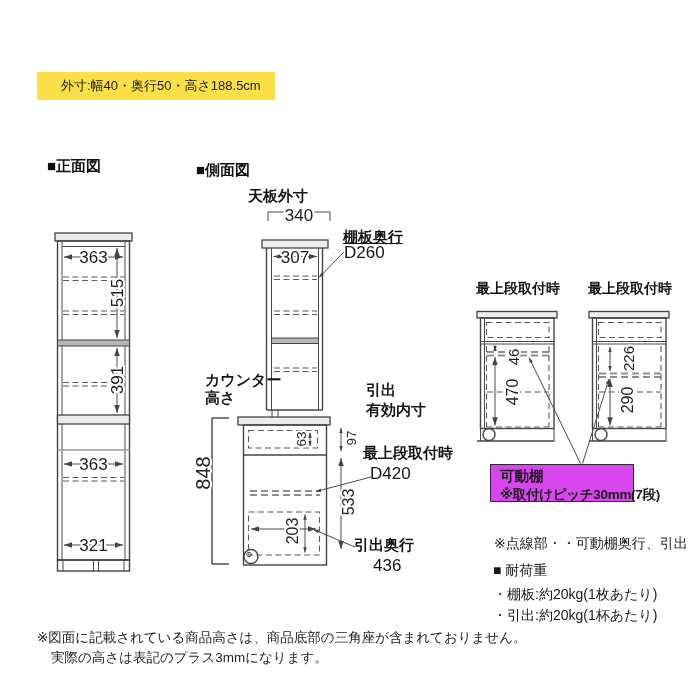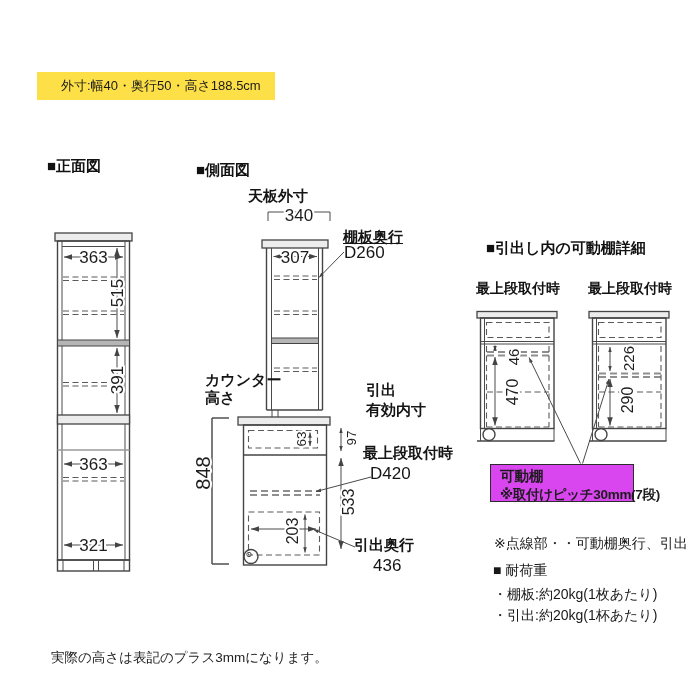--- a/index.html
+++ b/index.html
@@ -218,29 +218,29 @@
 
   <div class="abs lbl" style="left:366px;top:381px;">引出</div>
   <div class="abs lbl" style="left:366px;top:401px;">有効内寸</div>
 
   <div class="abs lbl" style="left:363px;top:444px;">最上段取付時</div>
   <div class="abs val" style="left:370px;top:464px;">D420</div>
 
   <div class="abs lbl" style="left:354px;top:536px;">引出奥行</div>
   <div class="abs val" style="left:373px;top:556px;">436</div>
 
-  <div class="abs hdr" style="left:486px;top:239px;">■引出し内の可動棚詳細</div>
   <div class="abs cap" style="left:476px;top:280px;">最上段取付時</div>
   <div class="abs cap" style="left:588px;top:280px;">最上段取付時</div>
 
   <div class="abs callout" style="left:490px;top:464px;">
     <div class="c1">可動棚</div>
     <div class="c2">※取付けピッチ30mm(7段)</div>
   </div>
 
   <div class="abs note" style="left:494px;top:535px;">※点線部・・可動棚奥行、引出</div>
   <div class="abs note" style="left:493px;top:562px;">■ 耐荷重</div>
   <div class="abs note" style="left:493px;top:586px;">・棚板:約20kg(1枚あたり)</div>
   <div class="abs note" style="left:493px;top:607px;">・引出:約20kg(1杯あたり)</div>
 
+  <div class="abs foot" style="left:37px;top:629px;">※図面に記載されている商品高さは、商品底部の三角座が含まれておりません。</div>
   <div class="abs foot" style="left:51px;top:649px;">実際の高さは表記のプラス3mmになります。</div>
 
 </div>
 
 </body></html>

